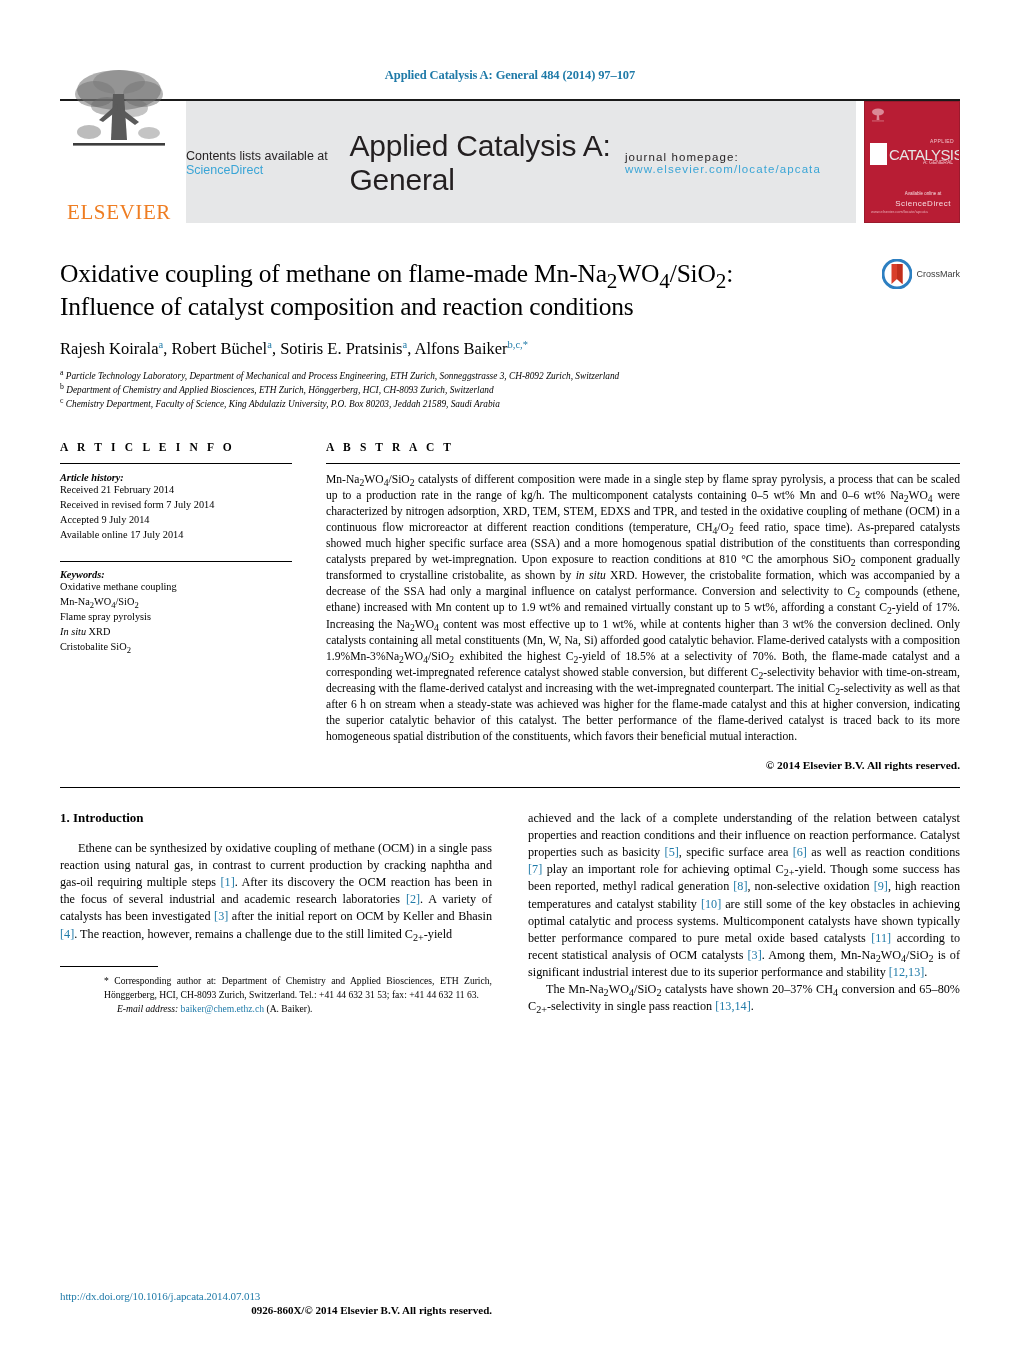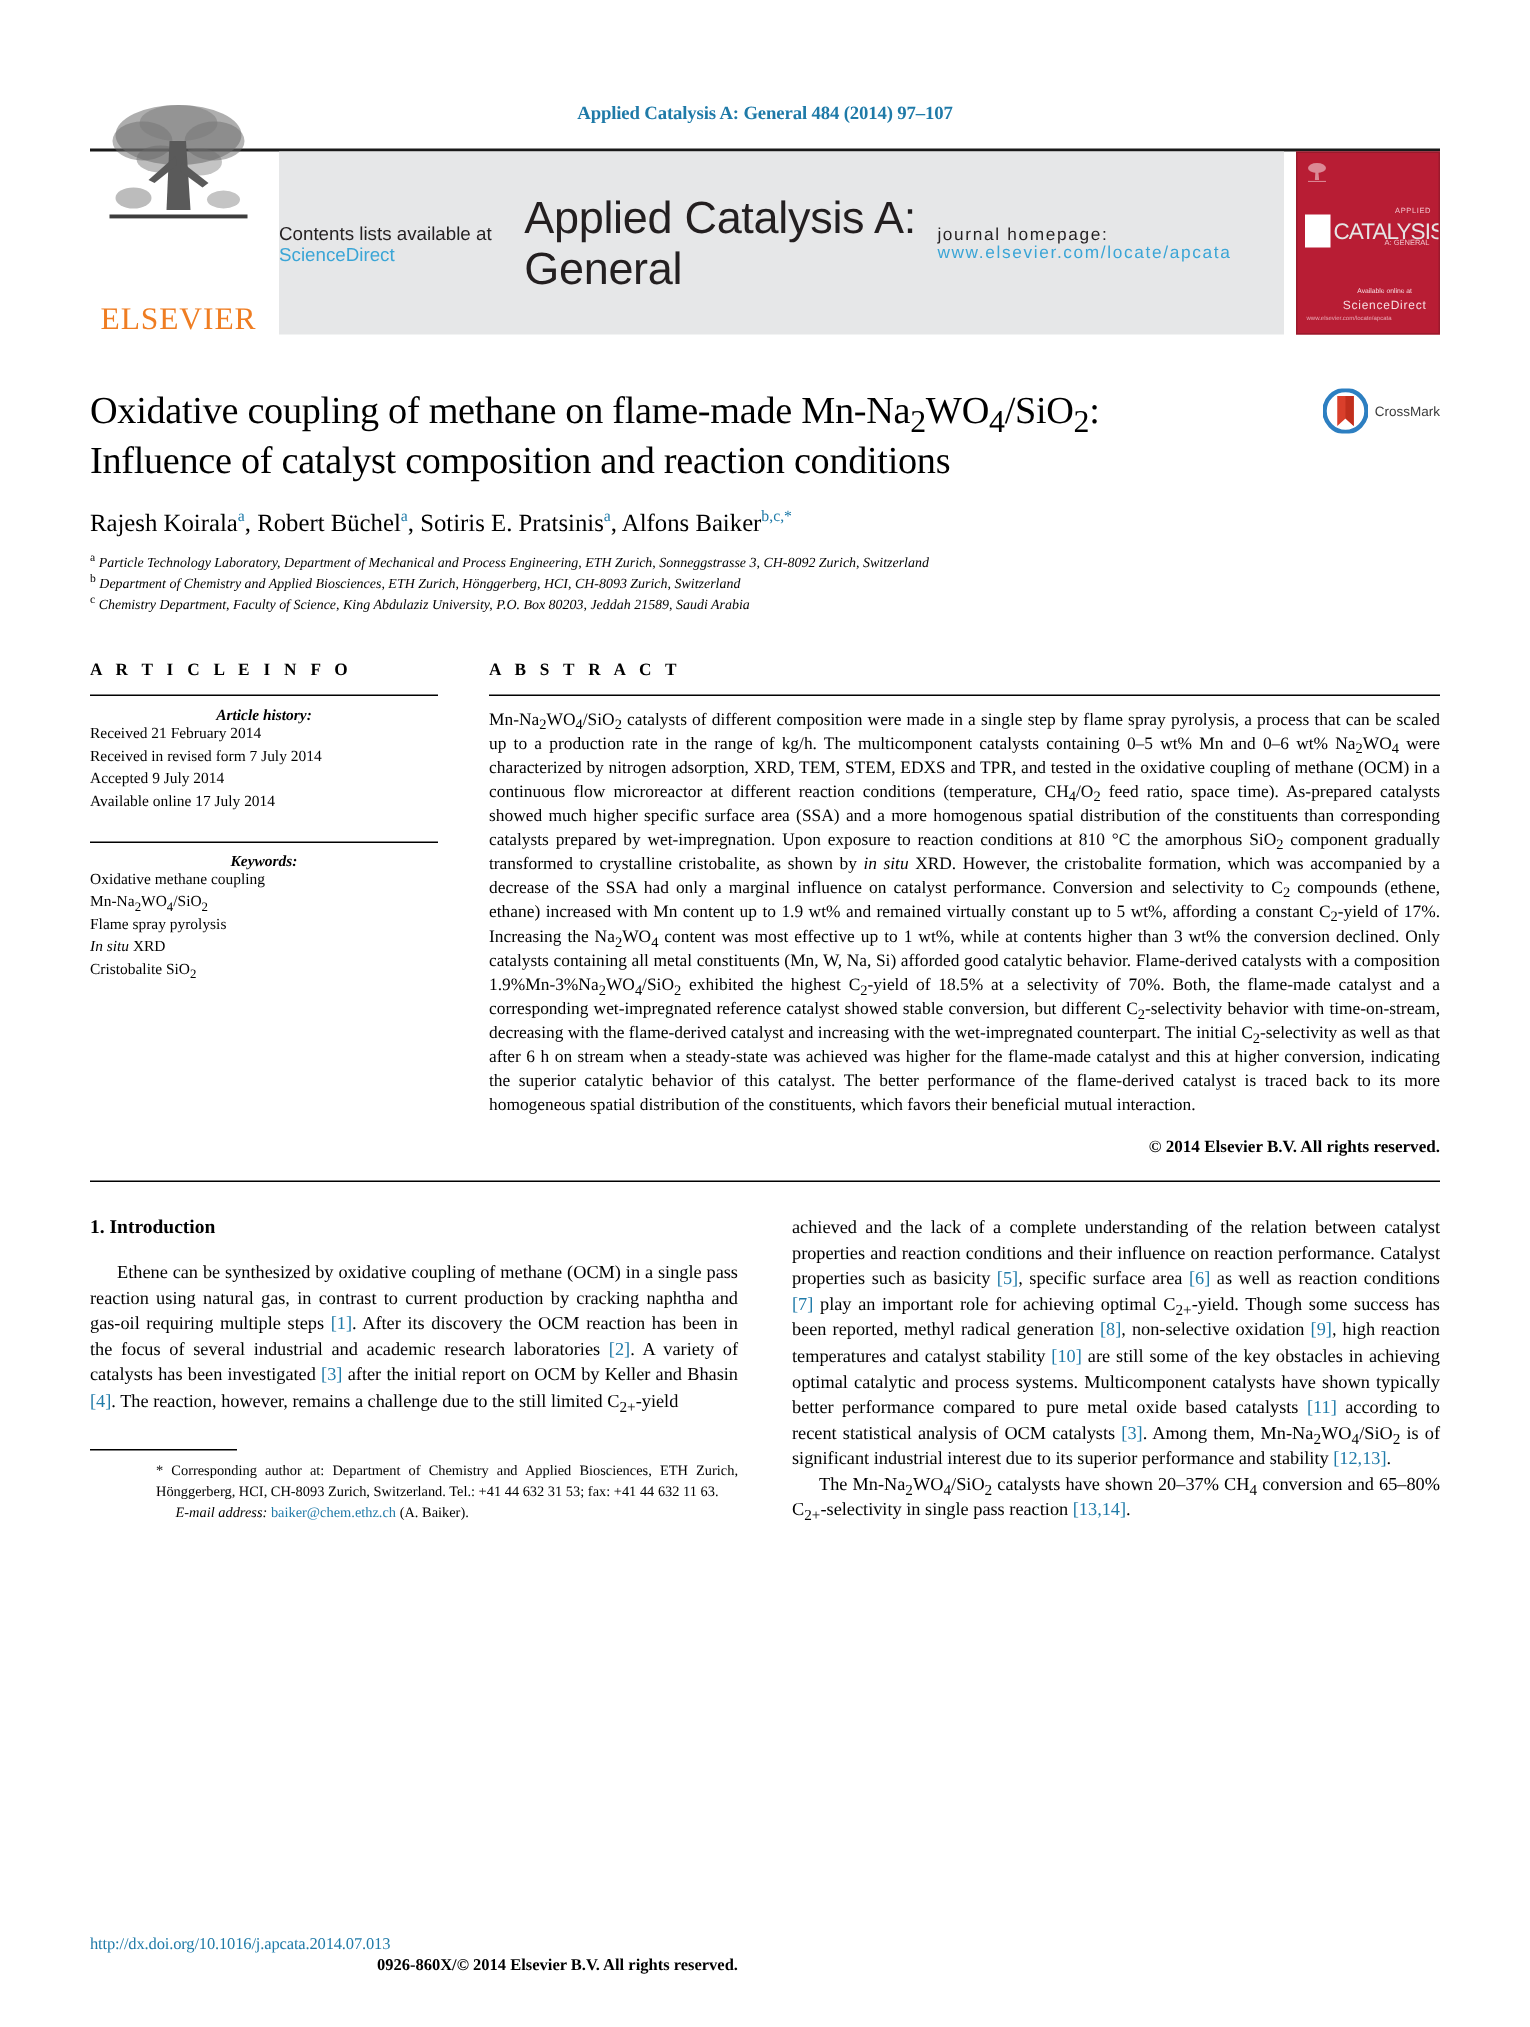--- a/index.html
+++ b/index.html
@@ -223,21 +223,20 @@
   }
   .rule {
     border-top: 1px solid #000;
     margin-top: 10px;
     margin-bottom: 8px;
   }
   .info-head {
     font-size: 10.3px;
     font-style: italic;
     font-weight: bold;
-    text-align: center;
   }
   .info-line {
     font-size: 10.3px;
     line-height: 1.44;
   }
   .info-gap { height: 13px; }
   .kw-rule {
     border-top: 1px solid #000;
     margin: 6px 0 7px 0;
   }

